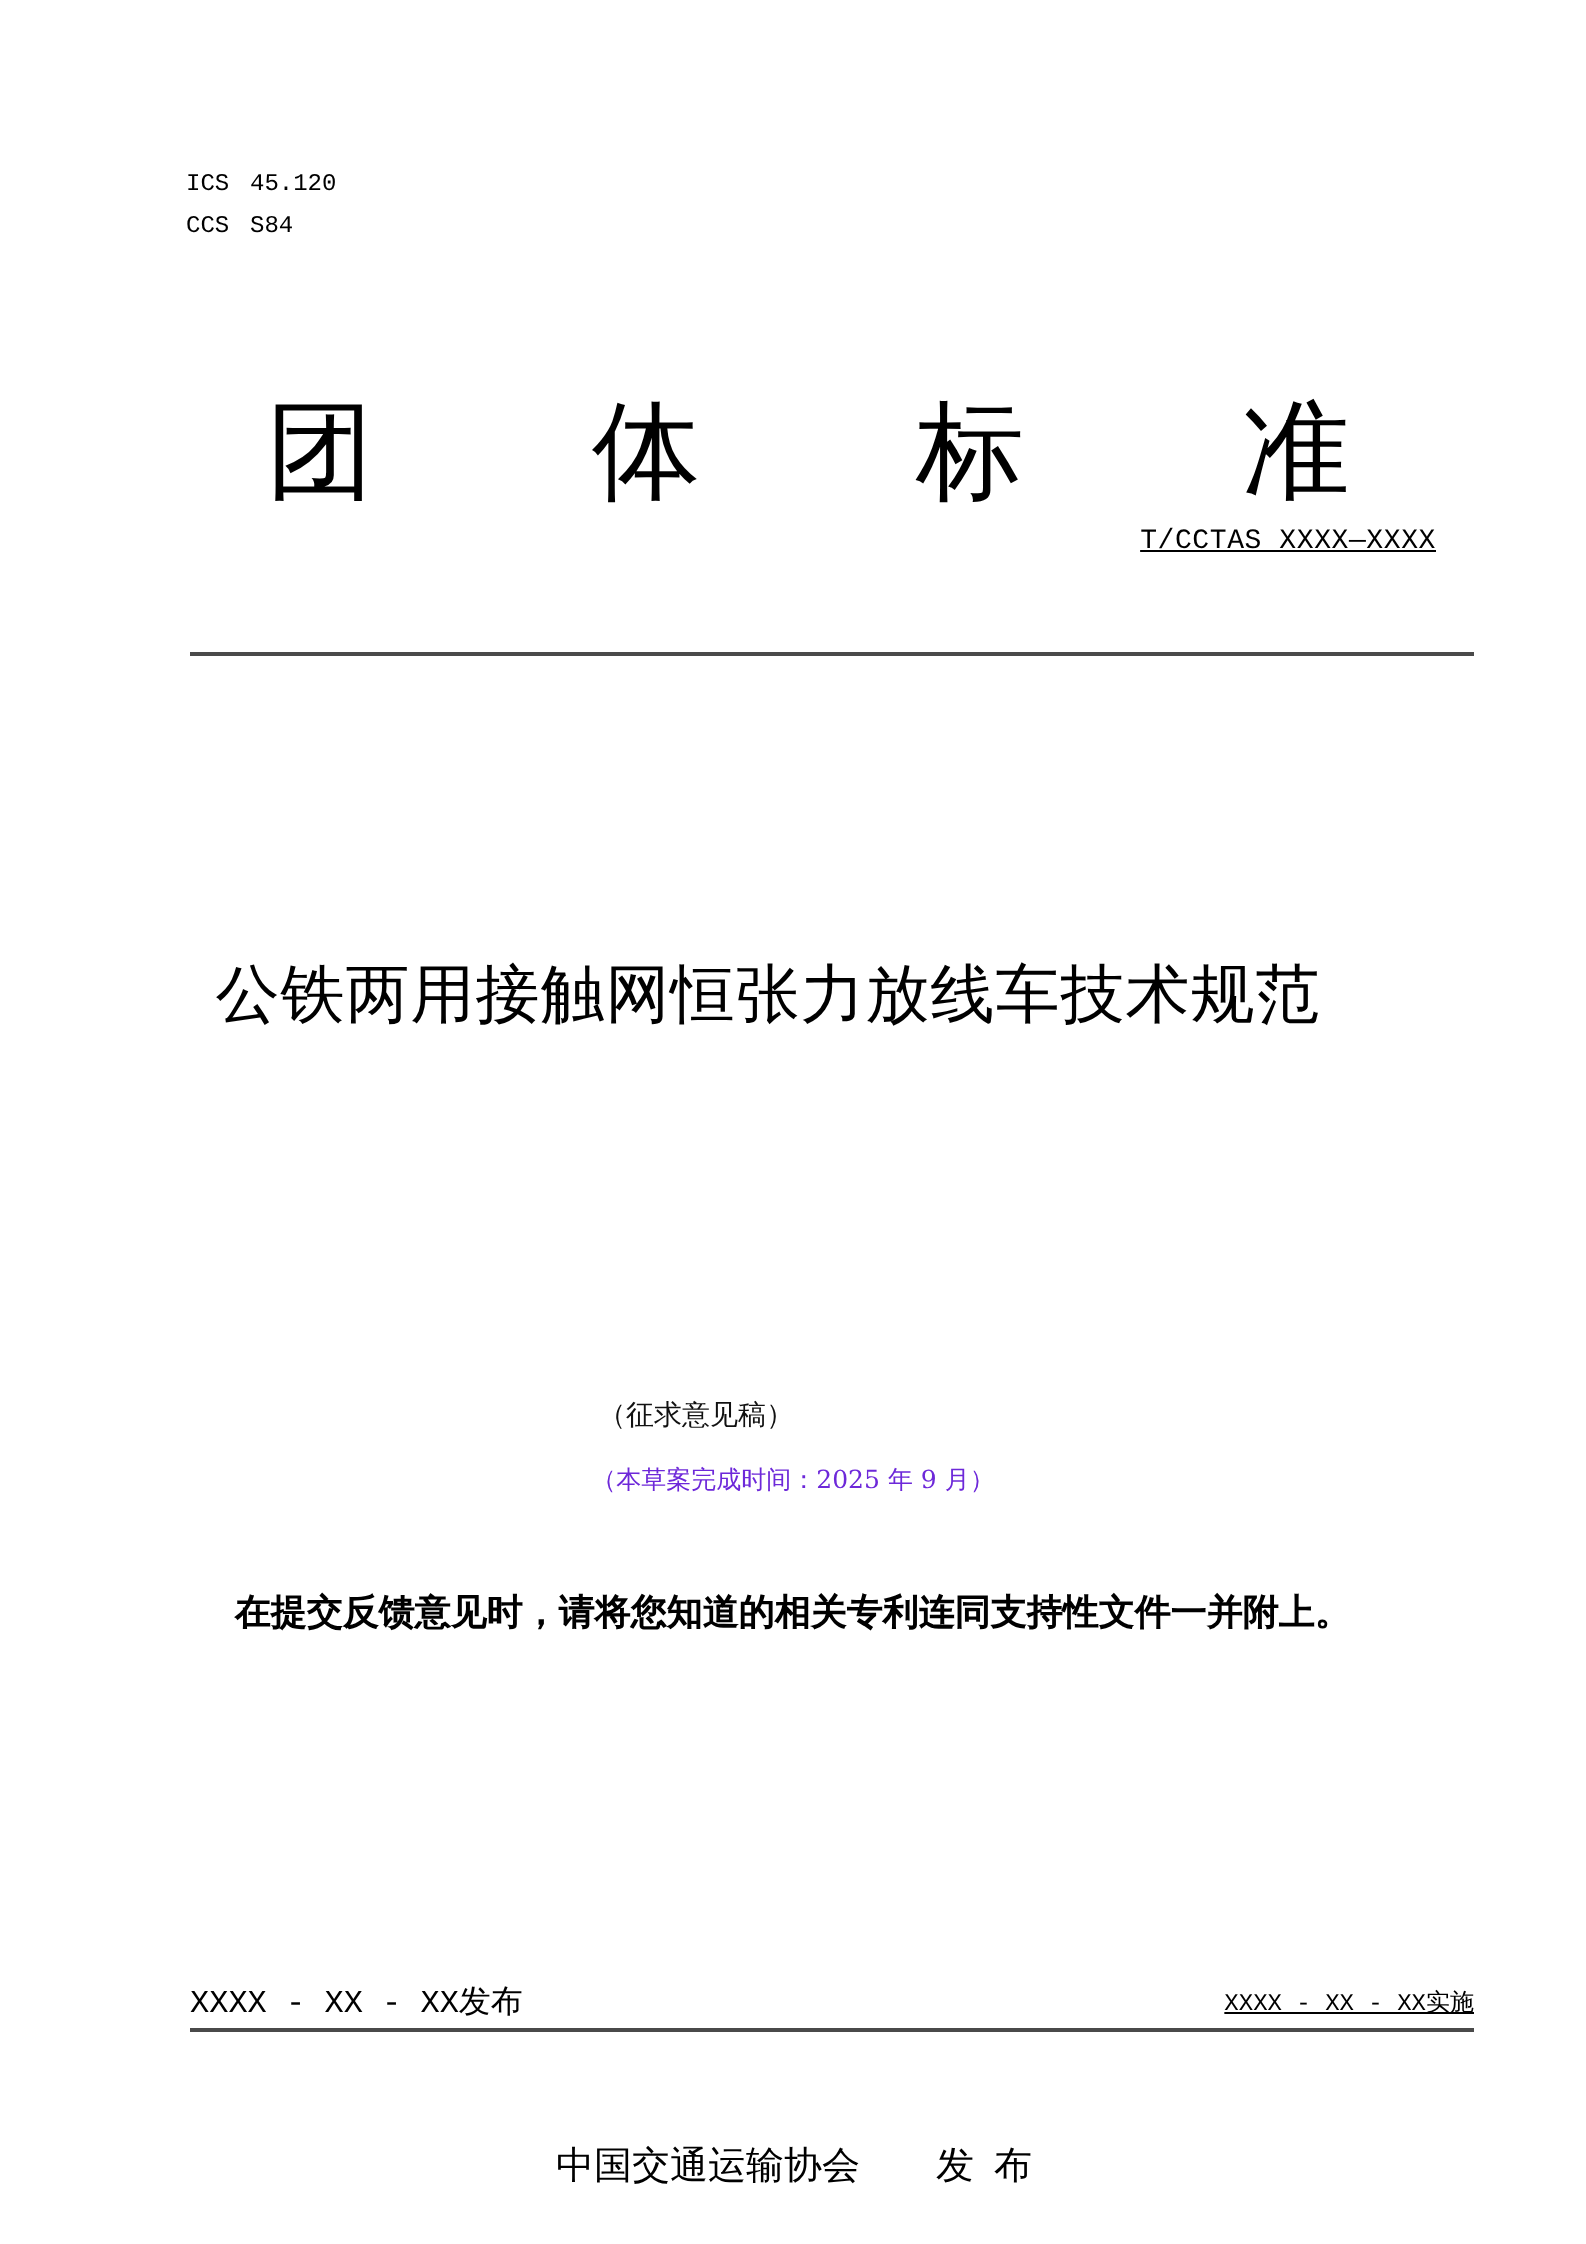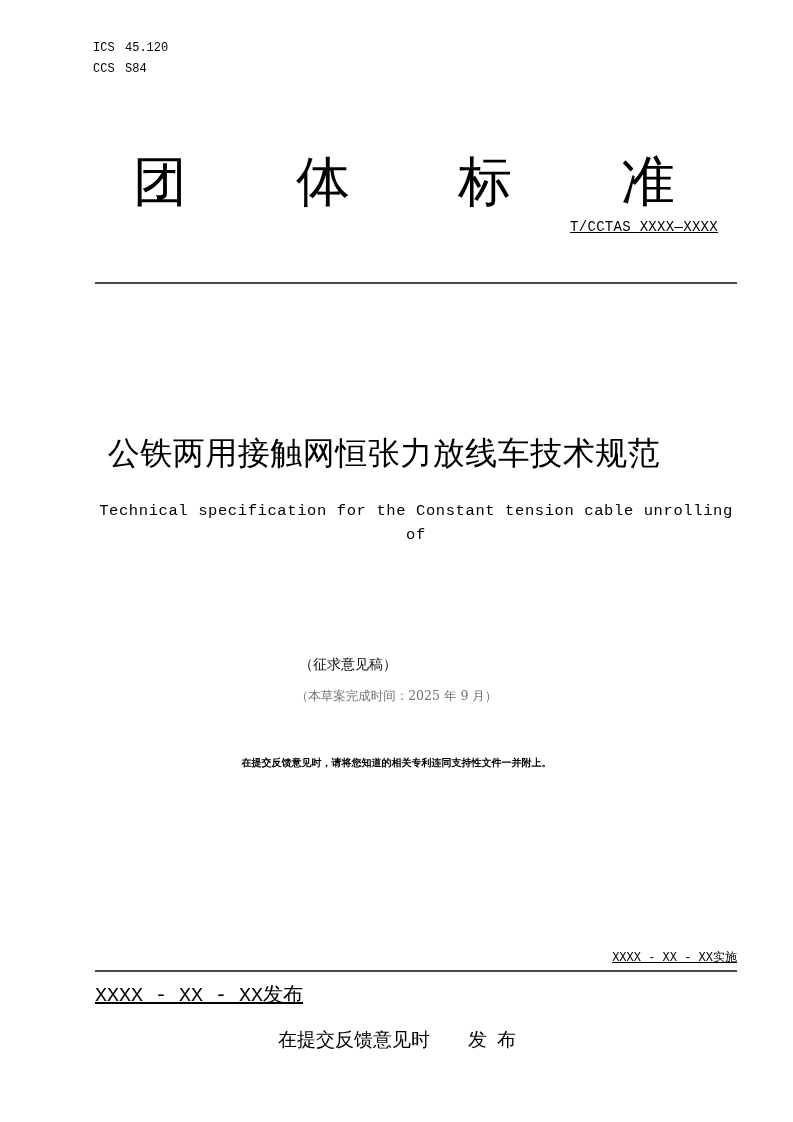--- a/index.html
+++ b/index.html
@@ -1,35 +1,35 @@
 <!DOCTYPE html>
 <html><head>
   <meta charset="utf-8">
   <style>
     html, body { margin: 0; padding: 0; background: #ffffff; }
     body {
       width: 793px; height: 1122px; position: relative; overflow: hidden;
       color: #000;
       font-family: "DejaVu Sans", "Liberation Sans", sans-serif;
     }
-    .abs { position: absolute; }
+    .abs { position: absolute; margin-top: 44px; }
     .codes { left: 93px; top: 38px; font-family: "Liberation Mono", "DejaVu Sans Mono", monospace; font-size: 12px; line-height: 21px; letter-spacing: 0px; }
     .codes span.k { display: inline-block; width: 32px; }
     .big-title { top: 150px; left: 0; width: 793px; height: 64px; }
     .big-title .ch { position: absolute; top: 0; font-size: 54px; line-height: 64px; font-weight: normal; }
     .std-no { top: 217px; right: 75px; font-family: "Liberation Mono", "DejaVu Sans Mono", monospace; font-size: 14px; line-height: 20px; letter-spacing: 0.3px; text-decoration: underline; }
     .rule { left: 95px; width: 642px; height: 2px; background: #4a4a4a; }
     .rule.top { top: 282px; }
     .rule.bottom { top: 970px; }
     .cn-title { top: 428px; left: 0; width: 768px; text-align: center; font-size: 32px; line-height: 50px; letter-spacing: 0.5px; }
     .en-title { top: 499px; left: 95px; width: 642px; text-align: center; font-family: "Liberation Mono", "DejaVu Sans Mono", monospace; font-size: 15.5px; line-height: 24px; letter-spacing: 0.6px; }
     .draft { top: 653px; left: 0; width: 696px; text-align: center; font-family: "DejaVu Serif", "Liberation Serif", serif; font-size: 14px; line-height: 22px; color: #111; }
-    .date { top: 686px; left: 0; width: 793px; text-align: center; font-family: "DejaVu Serif", "Liberation Serif", serif; font-size: 12.5px; line-height: 20px; color: #737373; }
-    .notice { top: 752px; left: 0; width: 793px; text-align: center; font-family: "DejaVu Serif", "Liberation Serif", serif; font-size: 10px; line-height: 22px; font-weight: bold; }
-    .pub-date { top: 982px; left: 95px; font-size: 20px; line-height: 24px; text-decoration: underline; }
+    .date { top: 686px; left: 0; width: 793px; text-align: center; font-family: "DejaVu Serif", "Liberation Serif", serif; font-size: 12.5px; line-height: 20px; color: #6d28d9; }
+    .notice { top: 752px; left: 0; width: 793px; text-align: center; font-family: "DejaVu Serif", "Liberation Serif", serif; font-size: 18px; line-height: 22px; font-weight: bold; }
+    .pub-date { top: 945px; left: 95px; font-size: 16px; line-height: 24px; }
     .impl-date { top: 945px; right: 56px; font-size: 12px; line-height: 24px; text-decoration: underline; }
     .mono { font-family: "Liberation Mono", "DejaVu Sans Mono", monospace; letter-spacing: 0px; }
     .issuer { top: 1025px; left: 278px; font-size: 19px; line-height: 28px; }
     .issuer .pub { margin-left: 38px; letter-spacing: 10px; }
   </style>
 </head>
 <body>
 
 <div class="abs codes">
   <div><span class="k">ICS</span><span>45.120</span></div>
@@ -43,31 +43,30 @@
   <span class="ch" style="left:621px">准</span>
 </div>
 
 <div class="abs std-no">T/CCTAS XXXX—XXXX</div>
 
 <div class="abs rule top"></div>
 
 <div class="abs cn-title">公铁两用接触网恒张力放线车技术规范</div>
 
 <div class="abs en-title">
-  <div>Technical specification for the Constant tension cable unrolling of</div>
 </div>
 
 <div class="abs draft">（征求意见稿）</div>
 <div class="abs date">（本草案完成时间：2025 年 9 月）</div>
 <div class="abs notice">在提交反馈意见时，请将您知道的相关专利连同支持性文件一并附上。</div>
 
 <div class="abs pub-date">
   <span class="mono">XXXX - XX - XX</span><span>发布</span>
 </div>
 <div class="abs impl-date">
   <span class="mono">XXXX - XX - XX</span><span>实施</span>
 </div>
 
 <div class="abs rule bottom"></div>
 
 <div class="abs issuer">
-  <span>在提交反馈意见时</span><span class="pub">发布</span>
+  <span>中国交通运输协会</span><span class="pub">发布</span>
 </div>
 
 </body></html>

